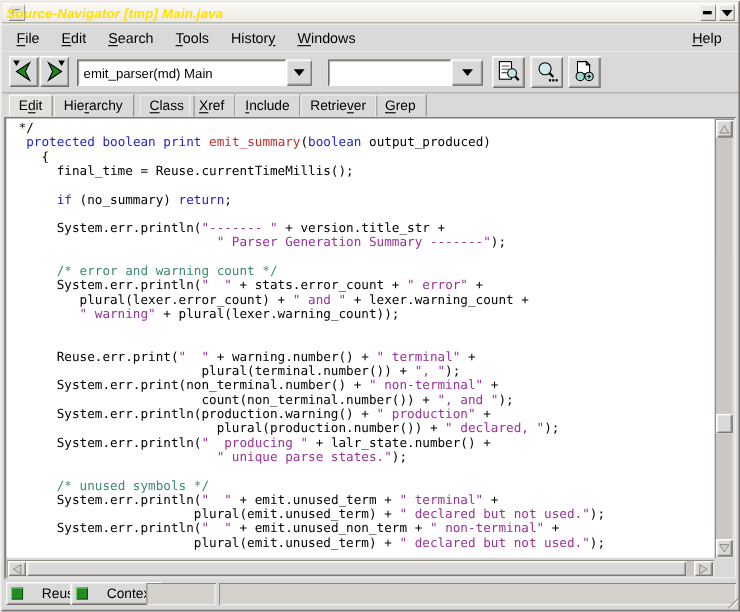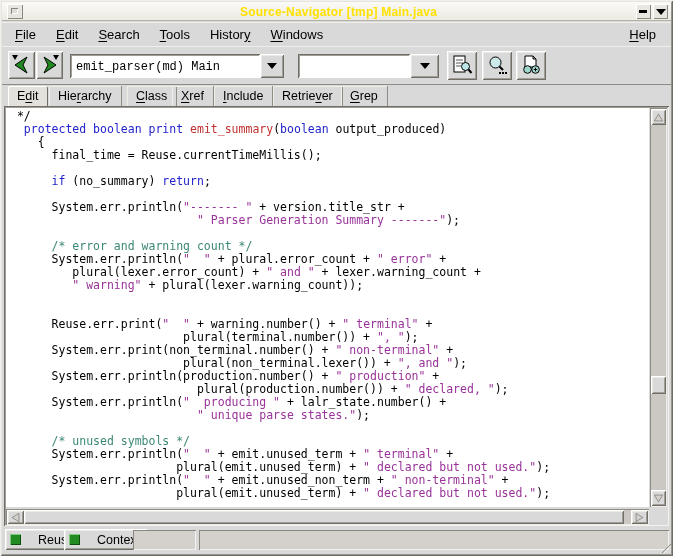--- a/index.html
+++ b/index.html
@@ -7,22 +7,22 @@
   .window{
     position:relative;width:673px;height:556px;background:#d9d9d9;
     font-family:"Liberation Sans",sans-serif;color:#000;
     box-shadow:inset 1px 1px 0 #f2f0ec, inset -1px -1px 0 #6f6c66,
                inset 2px 2px 0 #e6e4df, inset -2px -2px 0 #97948e;
     overflow:hidden;
   }
   
   .titlebar{position:absolute;left:2px;top:2px;right:2px;height:19px;
     background:linear-gradient(#fbfaf6,#eceae3);border-bottom:1px solid #b5b2aa;}
-  .title-text{position:absolute;left:4px;right:0;top:3px;text-align:center;
-    font-size:12px;font-weight:bold;color:var(--title);letter-spacing:.2px;}
+  .title-text{position:absolute;left:4px;right:0;top:3px;
+    font-size:12px;font-weight:bold;color:var(--title);letter-spacing:.2px;font-style:italic;}
   .win-menu-btn{position:absolute;left:5px;top:2px;width:16px;height:15px;background:#e8e6e0;
     box-shadow:inset 1px 1px 0 #fff, inset -1px -1px 0 #8a877f;}
   .win-menu-btn .sq{position:absolute;left:4px;top:4px;width:7px;height:6px;
     box-shadow:inset 1px 1px 0 #8a877f, inset -1px -1px 0 #fff;background:#dddbd4;}
   .tb-btn{position:absolute;top:2px;width:15px;height:15px;background:#e8e6e0;
     box-shadow:inset 1px 1px 0 #fff, inset -1px -1px 0 #8a877f;}
   .tb-btn.min{right:20px;} .tb-btn.shade{right:3px;}
   .glyph-minus{position:absolute;left:3px;top:6px;width:8px;height:3px;background:#000;}
   .glyph-tri-down{position:absolute;left:3px;top:5px;width:0;height:0;
     border-left:5px solid transparent;border-right:5px solid transparent;border-top:6px solid #000;}
@@ -35,21 +35,21 @@
   u{text-underline-offset:2px;}
   
   .toolbar{position:absolute;left:2px;top:46px;right:2px;height:39px;background:#d9d9d9;
     box-shadow:inset 0 1px 0 #f0eee9, inset 0 -1px 0 #8f8c86;}
   .raised{background:#d9d9d9;
     box-shadow:inset 1px 1px 0 #ffffff, inset -1px -1px 0 #716e68, inset 2px 2px 0 #eceae5, inset -2px -2px 0 #a19e97;}
   .nav-btn{position:absolute;top:5px;width:27px;height:28px;}
   .nav-btn.back{left:6px;} .nav-btn.fwd{left:34px;}
   .combo-entry{position:absolute;top:8px;height:24px;background:#fff;border:none;
     box-shadow:inset 1px 1px 0 #716e68, inset -1px -1px 0 #fff, inset 2px 2px 0 #a19e97;
-    font-family:Liberation Mono, monospace;font-size:12px;padding:2px 4px 0 6px;color:#000;}
+    font-family:Liberation Sans, sans-serif;font-size:12px;padding:2px 4px 0 6px;color:#000;}
   .combo-entry.sym{left:68px;width:190px;}
   .combo-entry.srch{left:296px;width:112px;}
   .combo-arrow{position:absolute;top:8px;width:24px;height:24px;}
   .combo-arrow.sym{left:258px;} .combo-arrow.srch{left:408px;width:29px;}
   .combo-arrow .glyph-tri-down{left:50%;margin-left:-5px;top:9px;}
   .icon-btn{position:absolute;top:5px;width:30px;height:29px;}
   .icon-btn svg{position:absolute;left:4px;top:3px;}
   .icon-btn.b1{left:445px;} .icon-btn.b2{left:480px;} .icon-btn.b3{left:514px;}
   
   .tabbar{position:absolute;left:2px;top:85px;right:2px;height:21px;background:#d9d9d9;display:flex;}
@@ -190,30 +190,30 @@
           <div class="cl"><span class="tk-p">  </span><span class="tk-k">protected</span><span class="tk-p"> </span><span class="tk-k">boolean</span><span class="tk-p"> </span><span class="tk-k">print</span><span class="tk-p"> </span><span class="tk-f">emit_summary</span><span class="tk-p">(</span><span class="tk-k">boolean</span><span class="tk-p"> output_produced)</span></div>
           <div class="cl"><span class="tk-p">    {</span></div>
           <div class="cl"><span class="tk-p">      final_time = Reuse.currentTimeMillis();</span></div>
           <div class="cl"></div>
           <div class="cl"><span class="tk-p">      </span><span class="tk-k">if</span><span class="tk-p"> (no_summary) </span><span class="tk-k">return</span><span class="tk-p">;</span></div>
           <div class="cl"></div>
           <div class="cl"><span class="tk-p">      System.err.println(</span><span class="tk-s">"------- "</span><span class="tk-p"> + version.title_str +</span></div>
           <div class="cl"><span class="tk-p">                           </span><span class="tk-s">" Parser Generation Summary -------"</span><span class="tk-p">);</span></div>
           <div class="cl"></div>
           <div class="cl"><span class="tk-p">      </span><span class="tk-c">/* error and warning count */</span></div>
-          <div class="cl"><span class="tk-p">      System.err.println(</span><span class="tk-s">"  "</span><span class="tk-p"> + plural.error_count + </span><span class="tk-s">" error"</span><span class="tk-p"> +</span></div>
+          <div class="cl"><span class="tk-p">      System.err.println(</span><span class="tk-s">"  "</span><span class="tk-p"> + stats.error_count + </span><span class="tk-s">" error"</span><span class="tk-p"> +</span></div>
           <div class="cl"><span class="tk-p">         plural(lexer.error_count) + </span><span class="tk-s">" and "</span><span class="tk-p"> + lexer.warning_count +</span></div>
           <div class="cl"><span class="tk-p">         </span><span class="tk-s">" warning"</span><span class="tk-p"> + plural(lexer.warning_count));</span></div>
           <div class="cl"></div>
           <div class="cl"><span class="tk-p">      </span></div>
           <div class="cl"><span class="tk-p">      Reuse.err.print(</span><span class="tk-s">"  "</span><span class="tk-p"> + warning.number() + </span><span class="tk-s">" terminal"</span><span class="tk-p"> +</span></div>
           <div class="cl"><span class="tk-p">                         plural(terminal.number()) + </span><span class="tk-s">", "</span><span class="tk-p">);</span></div>
           <div class="cl"><span class="tk-p">      System.err.print(non_terminal.number() + </span><span class="tk-s">" non-terminal"</span><span class="tk-p"> +</span></div>
-          <div class="cl"><span class="tk-p">                         plural(non_terminal.lexer()) + </span><span class="tk-s">", and "</span><span class="tk-p">);</span></div>
-          <div class="cl"><span class="tk-p">      System.err.println(production.number() + </span><span class="tk-s">" production"</span><span class="tk-p"> +</span></div>
+          <div class="cl"><span class="tk-p">                         count(non_terminal.number()) + </span><span class="tk-s">", and "</span><span class="tk-p">);</span></div>
+          <div class="cl"><span class="tk-p">      System.err.println(production.warning() + </span><span class="tk-s">" production"</span><span class="tk-p"> +</span></div>
           <div class="cl"><span class="tk-p">                           plural(production.number()) + </span><span class="tk-s">" declared, "</span><span class="tk-p">);</span></div>
           <div class="cl"><span class="tk-p">      System.err.println(</span><span class="tk-s">"  producing "</span><span class="tk-p"> + lalr_state.number() +</span></div>
           <div class="cl"><span class="tk-p">                           </span><span class="tk-s">" unique parse states."</span><span class="tk-p">);</span></div>
           <div class="cl"></div>
           <div class="cl"><span class="tk-p">      </span><span class="tk-c">/* unused symbols */</span></div>
           <div class="cl"><span class="tk-p">      System.err.println(</span><span class="tk-s">"  "</span><span class="tk-p"> + emit.unused_term + </span><span class="tk-s">" terminal"</span><span class="tk-p"> +</span></div>
           <div class="cl"><span class="tk-p">                        plural(emit.unused_term) + </span><span class="tk-s">" declared but not used."</span><span class="tk-p">);</span></div>
           <div class="cl"><span class="tk-p">      System.err.println(</span><span class="tk-s">"  "</span><span class="tk-p"> + emit.unused_non_term + </span><span class="tk-s">" non-terminal"</span><span class="tk-p"> +</span></div>
           <div class="cl"><span class="tk-p">                        plural(emit.unused_term) + </span><span class="tk-s">" declared but not used."</span><span class="tk-p">);</span></div>
         </div>

